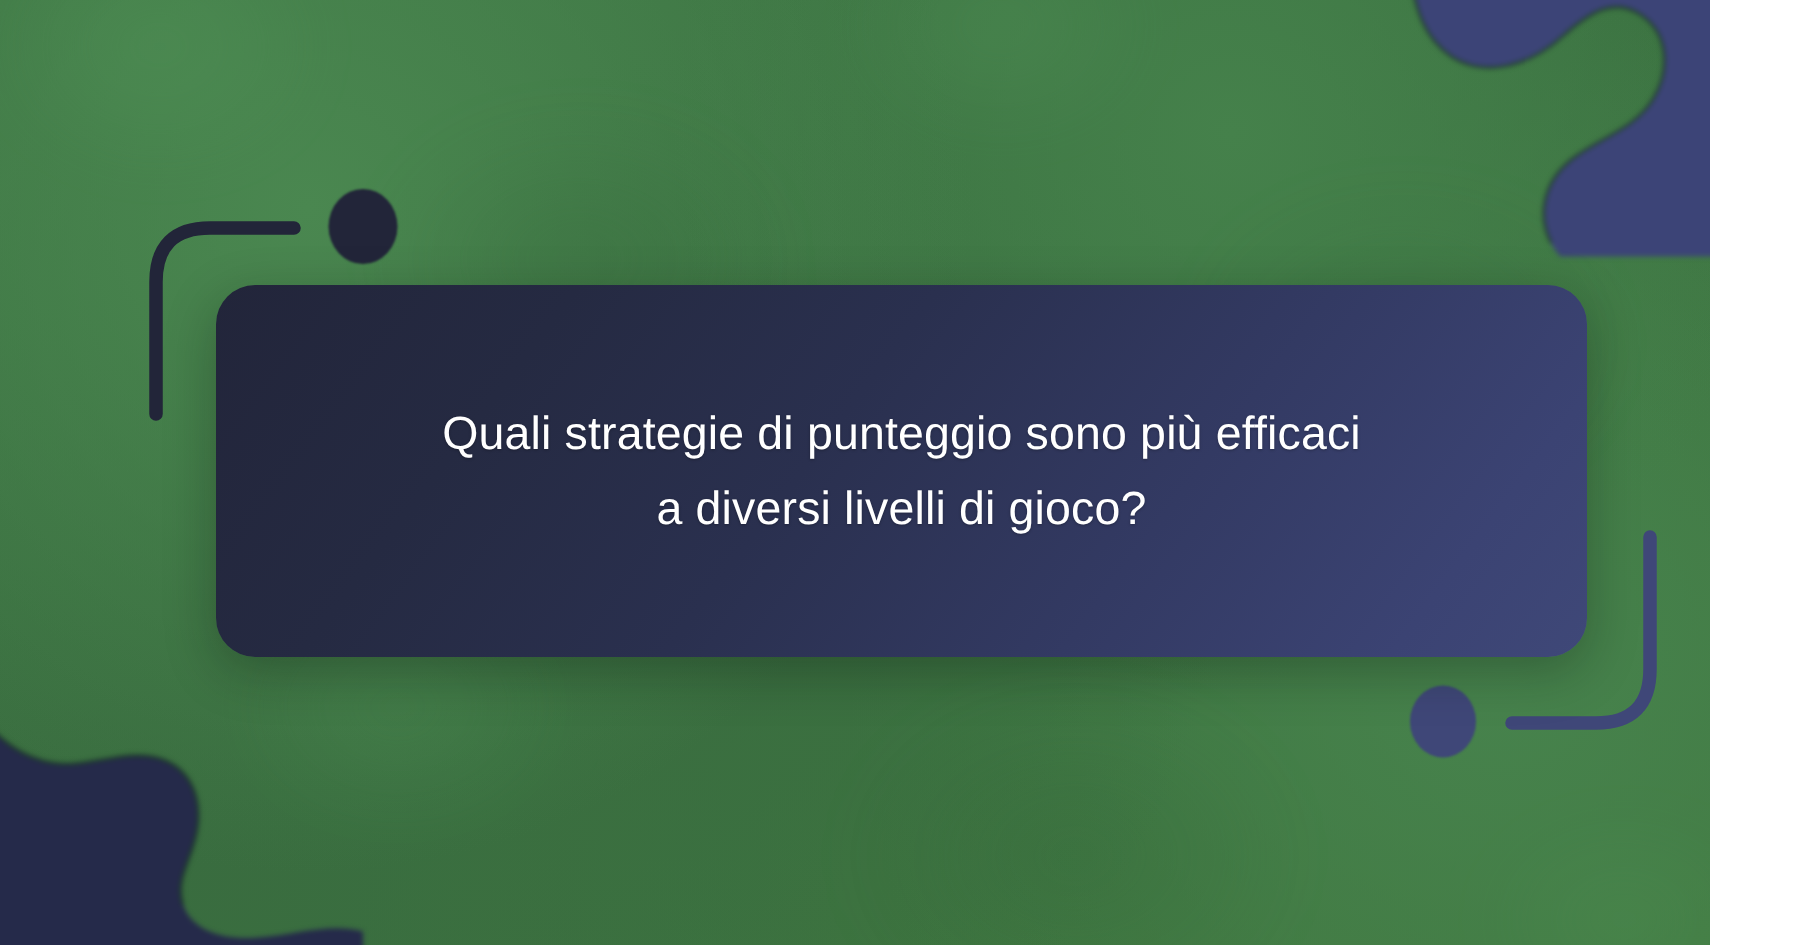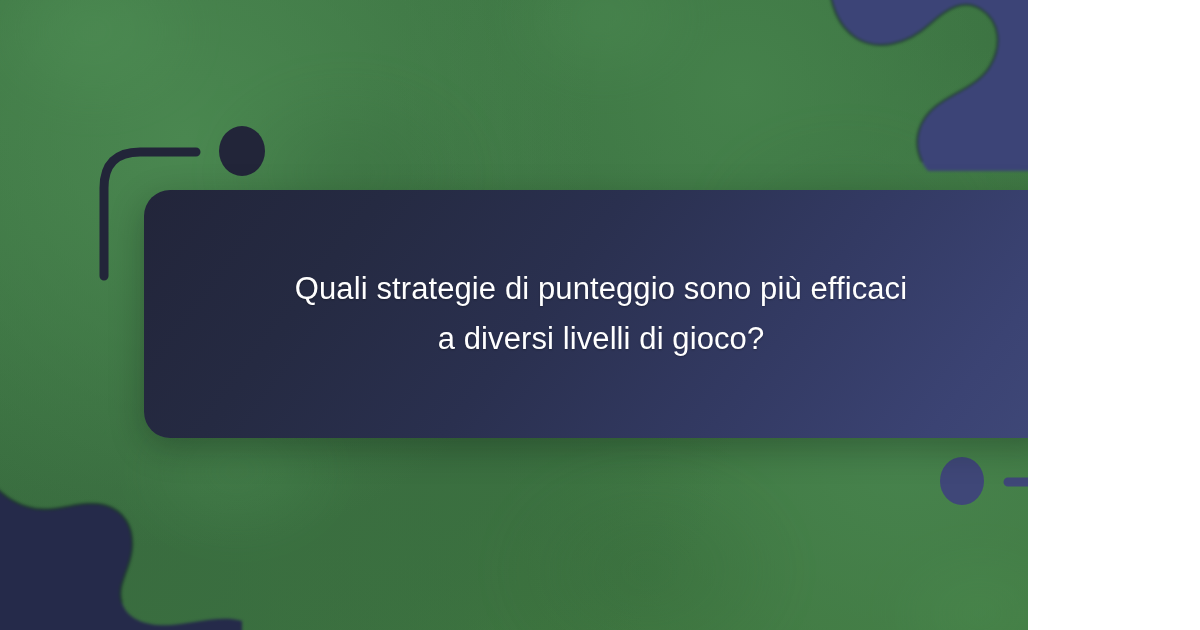--- a/index.html
+++ b/index.html
@@ -8,21 +8,21 @@
   }
   body {
     width: 1200px;
     height: 630px;
     overflow: hidden;
     font-family: "Liberation Sans", sans-serif;
   }
 
   #stage {
     position: relative;
-    width: 1028px;
+    width: 1140px;
     height: 630px;
     overflow: hidden;
     background: #3d7543;
   }
 
   
   .bg-base {
     position: absolute;
     inset: 0;
     background:

